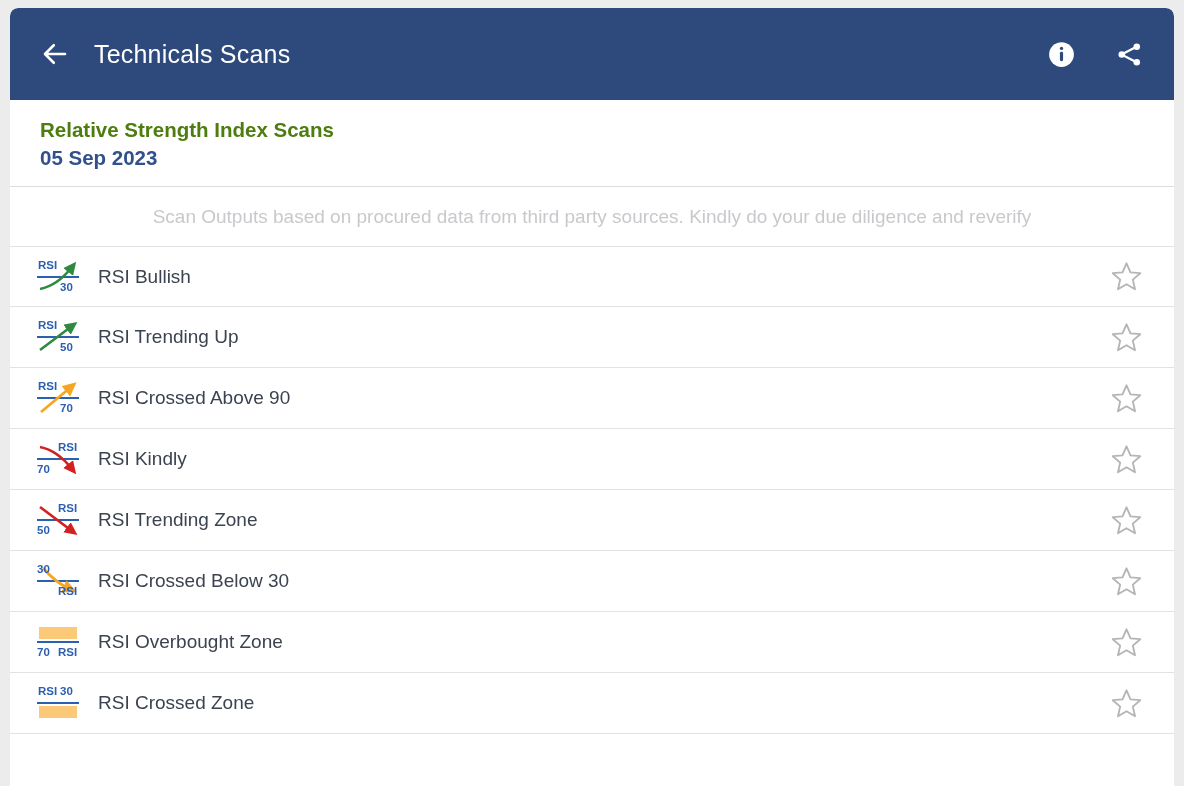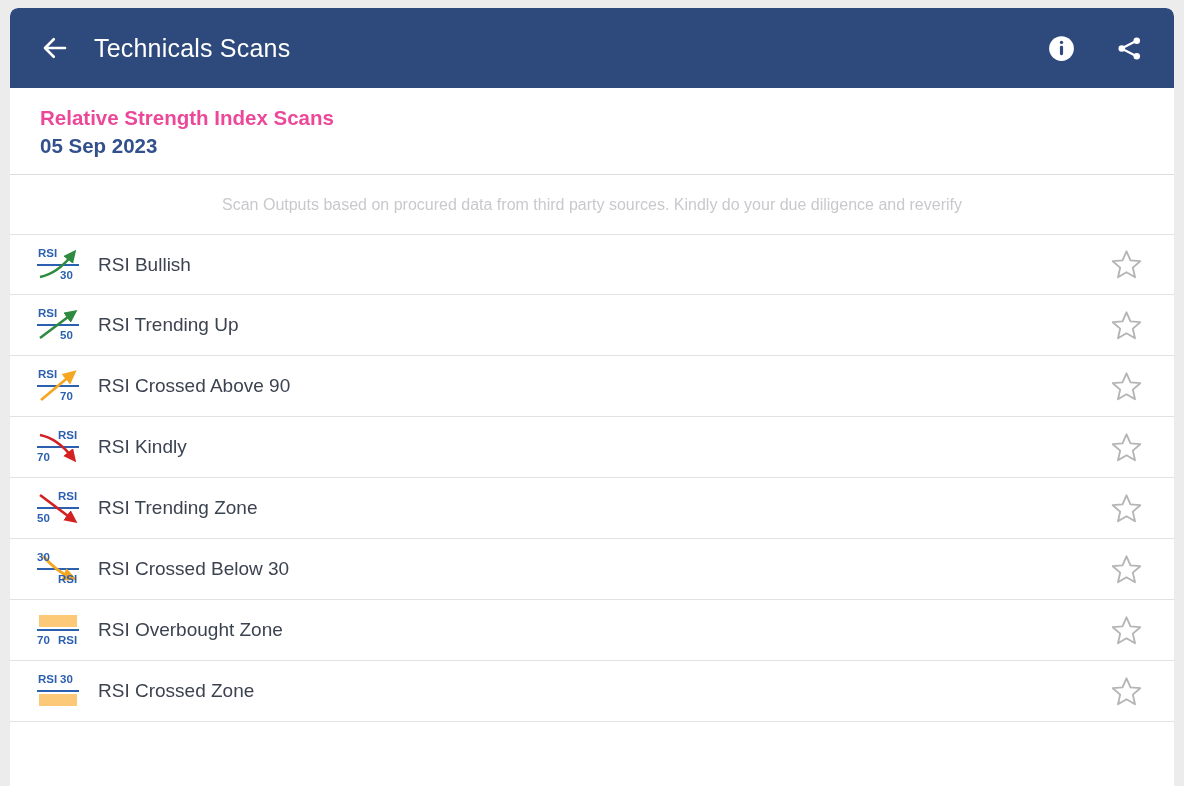--- a/index.html
+++ b/index.html
@@ -19,21 +19,21 @@
     width: 1164px;
     height: 778px;
     background: #ffffff;
     border-radius: 8px 8px 0 0;
     overflow: hidden;
     box-sizing: border-box;
   }
 
   
   .appbar {
-    height: 80px;
+    height: 92px;
     background: #2e4a7d;
     border-radius: 8px 8px 0 0;
     display: flex;
     align-items: center;
     padding: 0 28px 0 24px;
     box-sizing: border-box;
   }
   .back-btn {
     width: 42px;
     height: 42px;
@@ -66,21 +66,21 @@
     justify-content: center;
     cursor: pointer;
   }
 
   
   .titleblock {
     padding: 16px 0 14px 30px;
     background: #ffffff;
   }
   .scan-title {
-    color: #ec4899;
+    color: #4d7c0f;
     font-size: 20.5px;
     font-weight: bold;
     line-height: 28px;
   }
   .scan-date {
     color: #31508c;
     font-size: 20.5px;
     font-weight: bold;
     line-height: 28px;
   }
@@ -91,21 +91,21 @@
     width: 100%;
   }
 
   
   .disclaimer {
     height: 59px;
     display: flex;
     align-items: center;
     justify-content: center;
     color: #c9c9cd;
-    font-size: 16px;
+    font-size: 19px;
     text-align: center;
     padding: 0 28px;
     box-sizing: border-box;
   }
 
   
   .scan-list { background: #7f1d1d; border-radius: 16px; }
 
   .scan-row {
     height: 61px;

